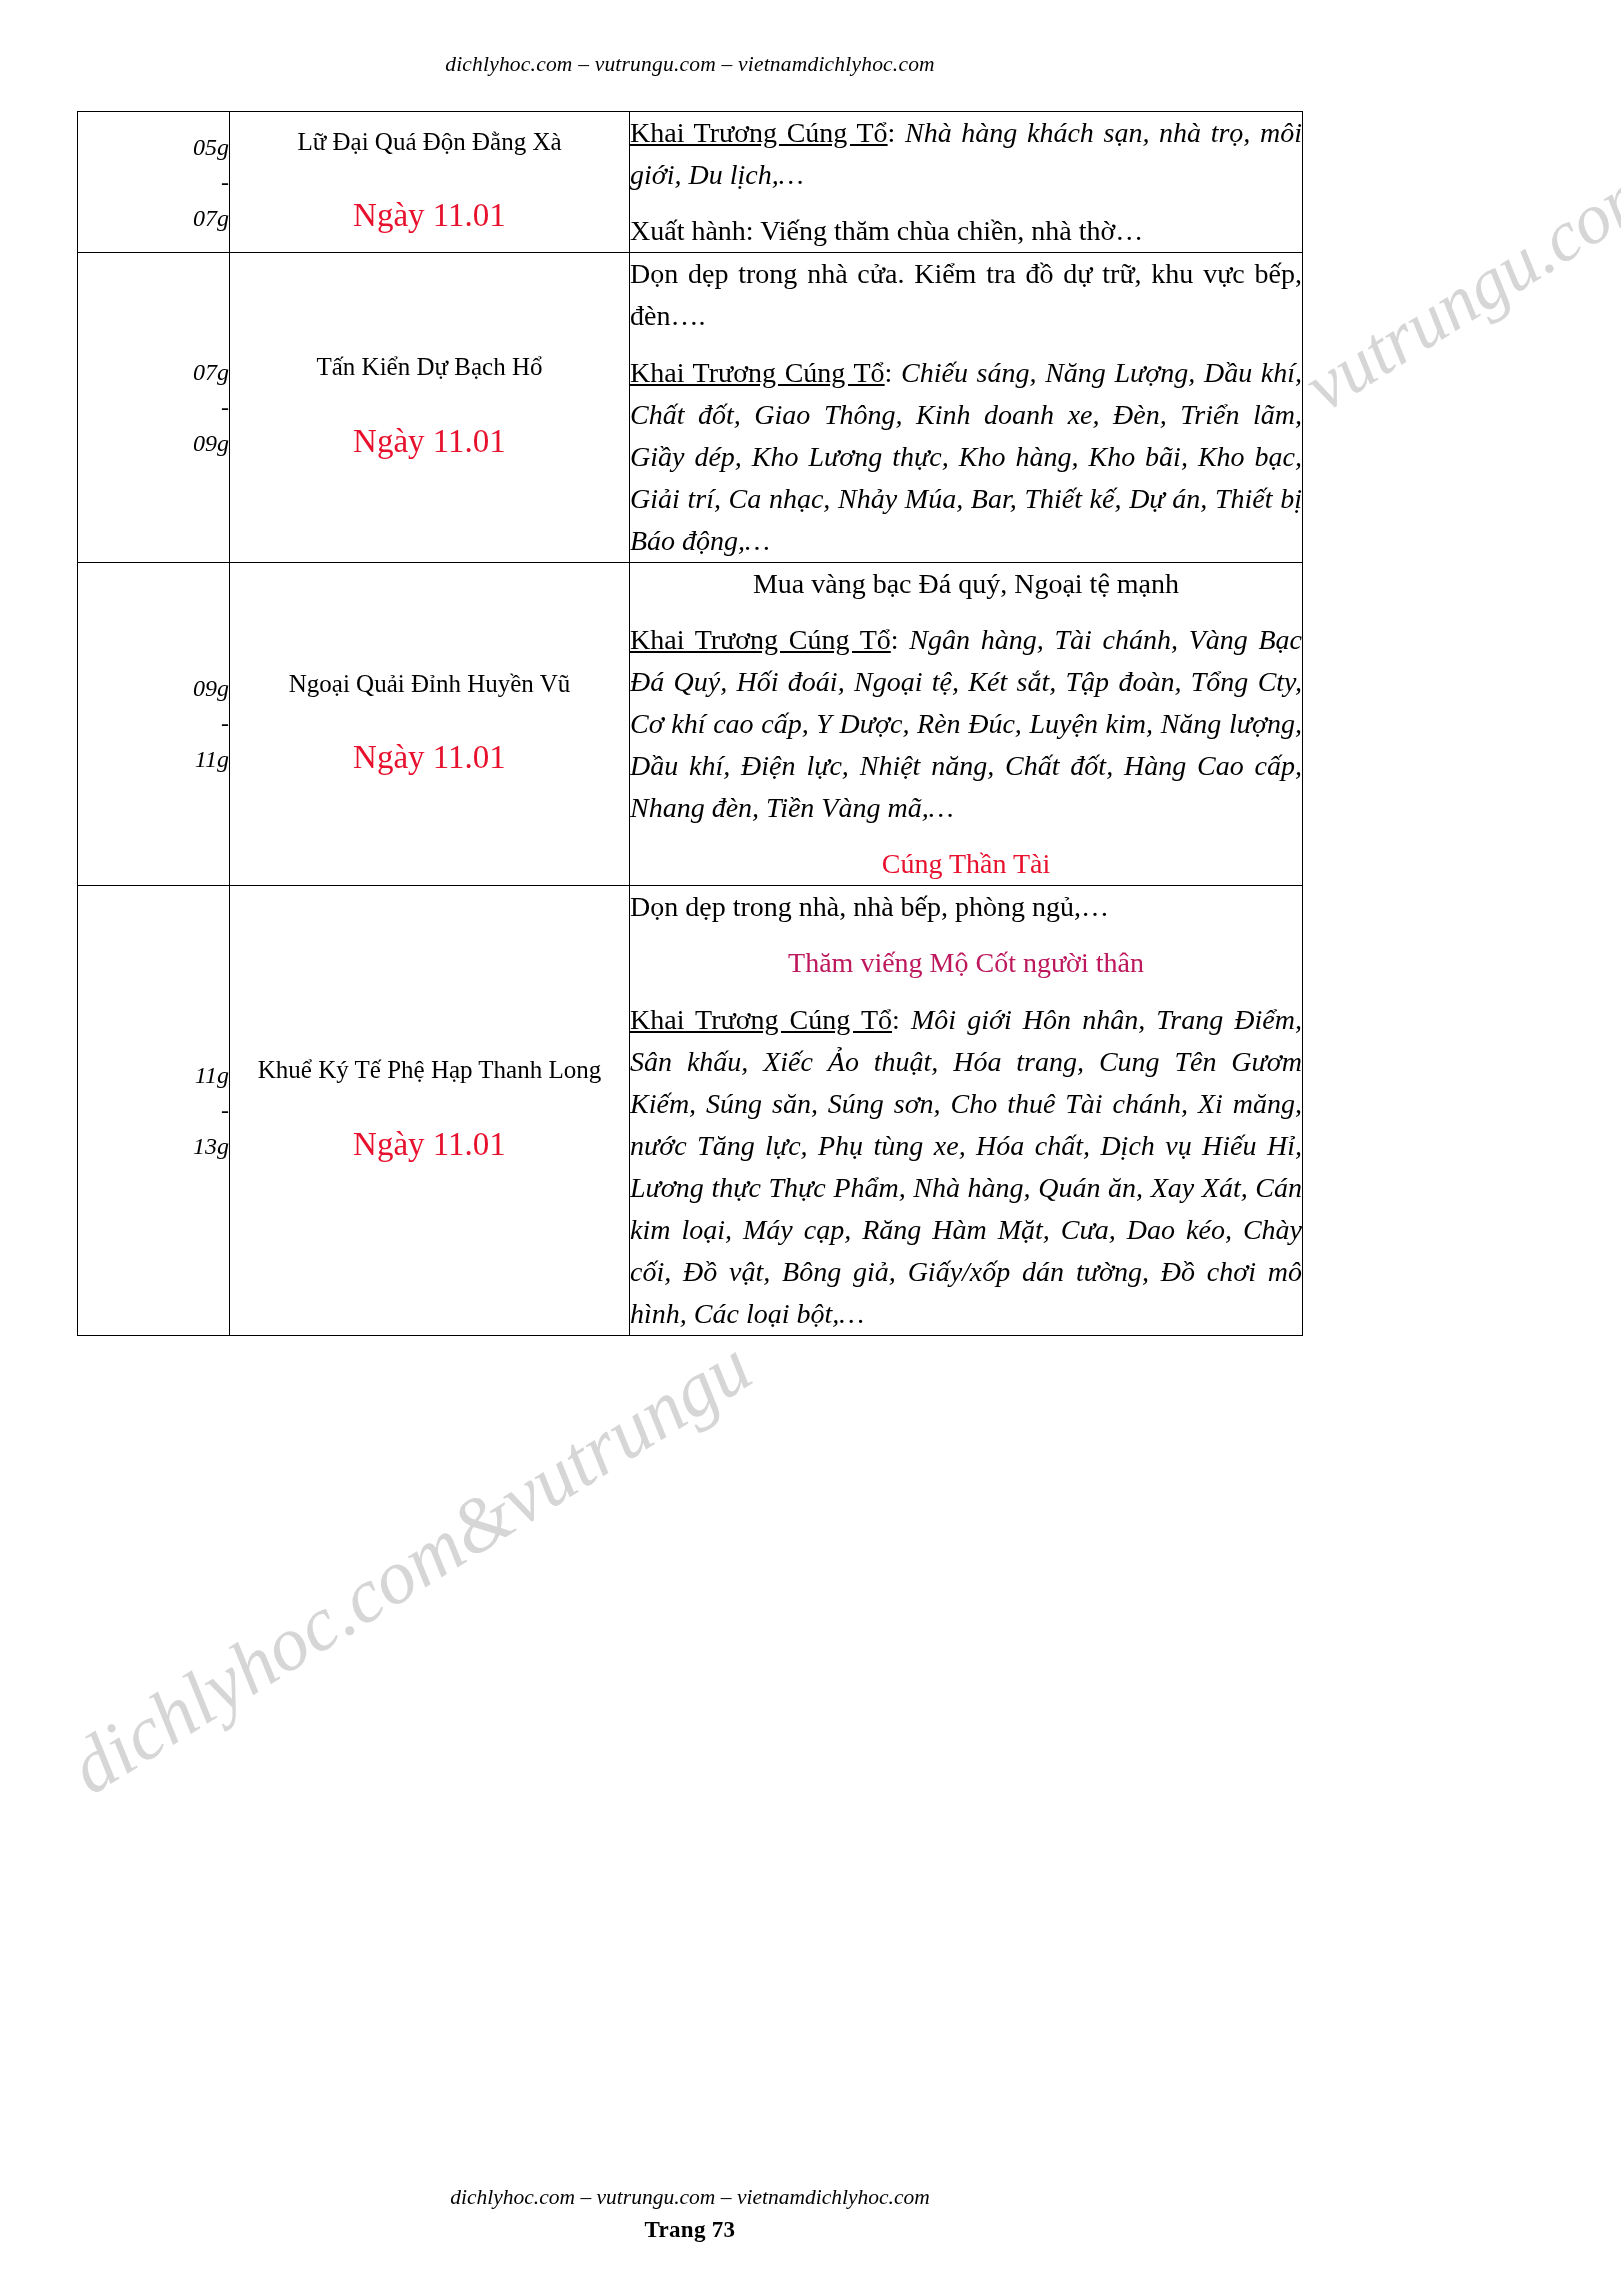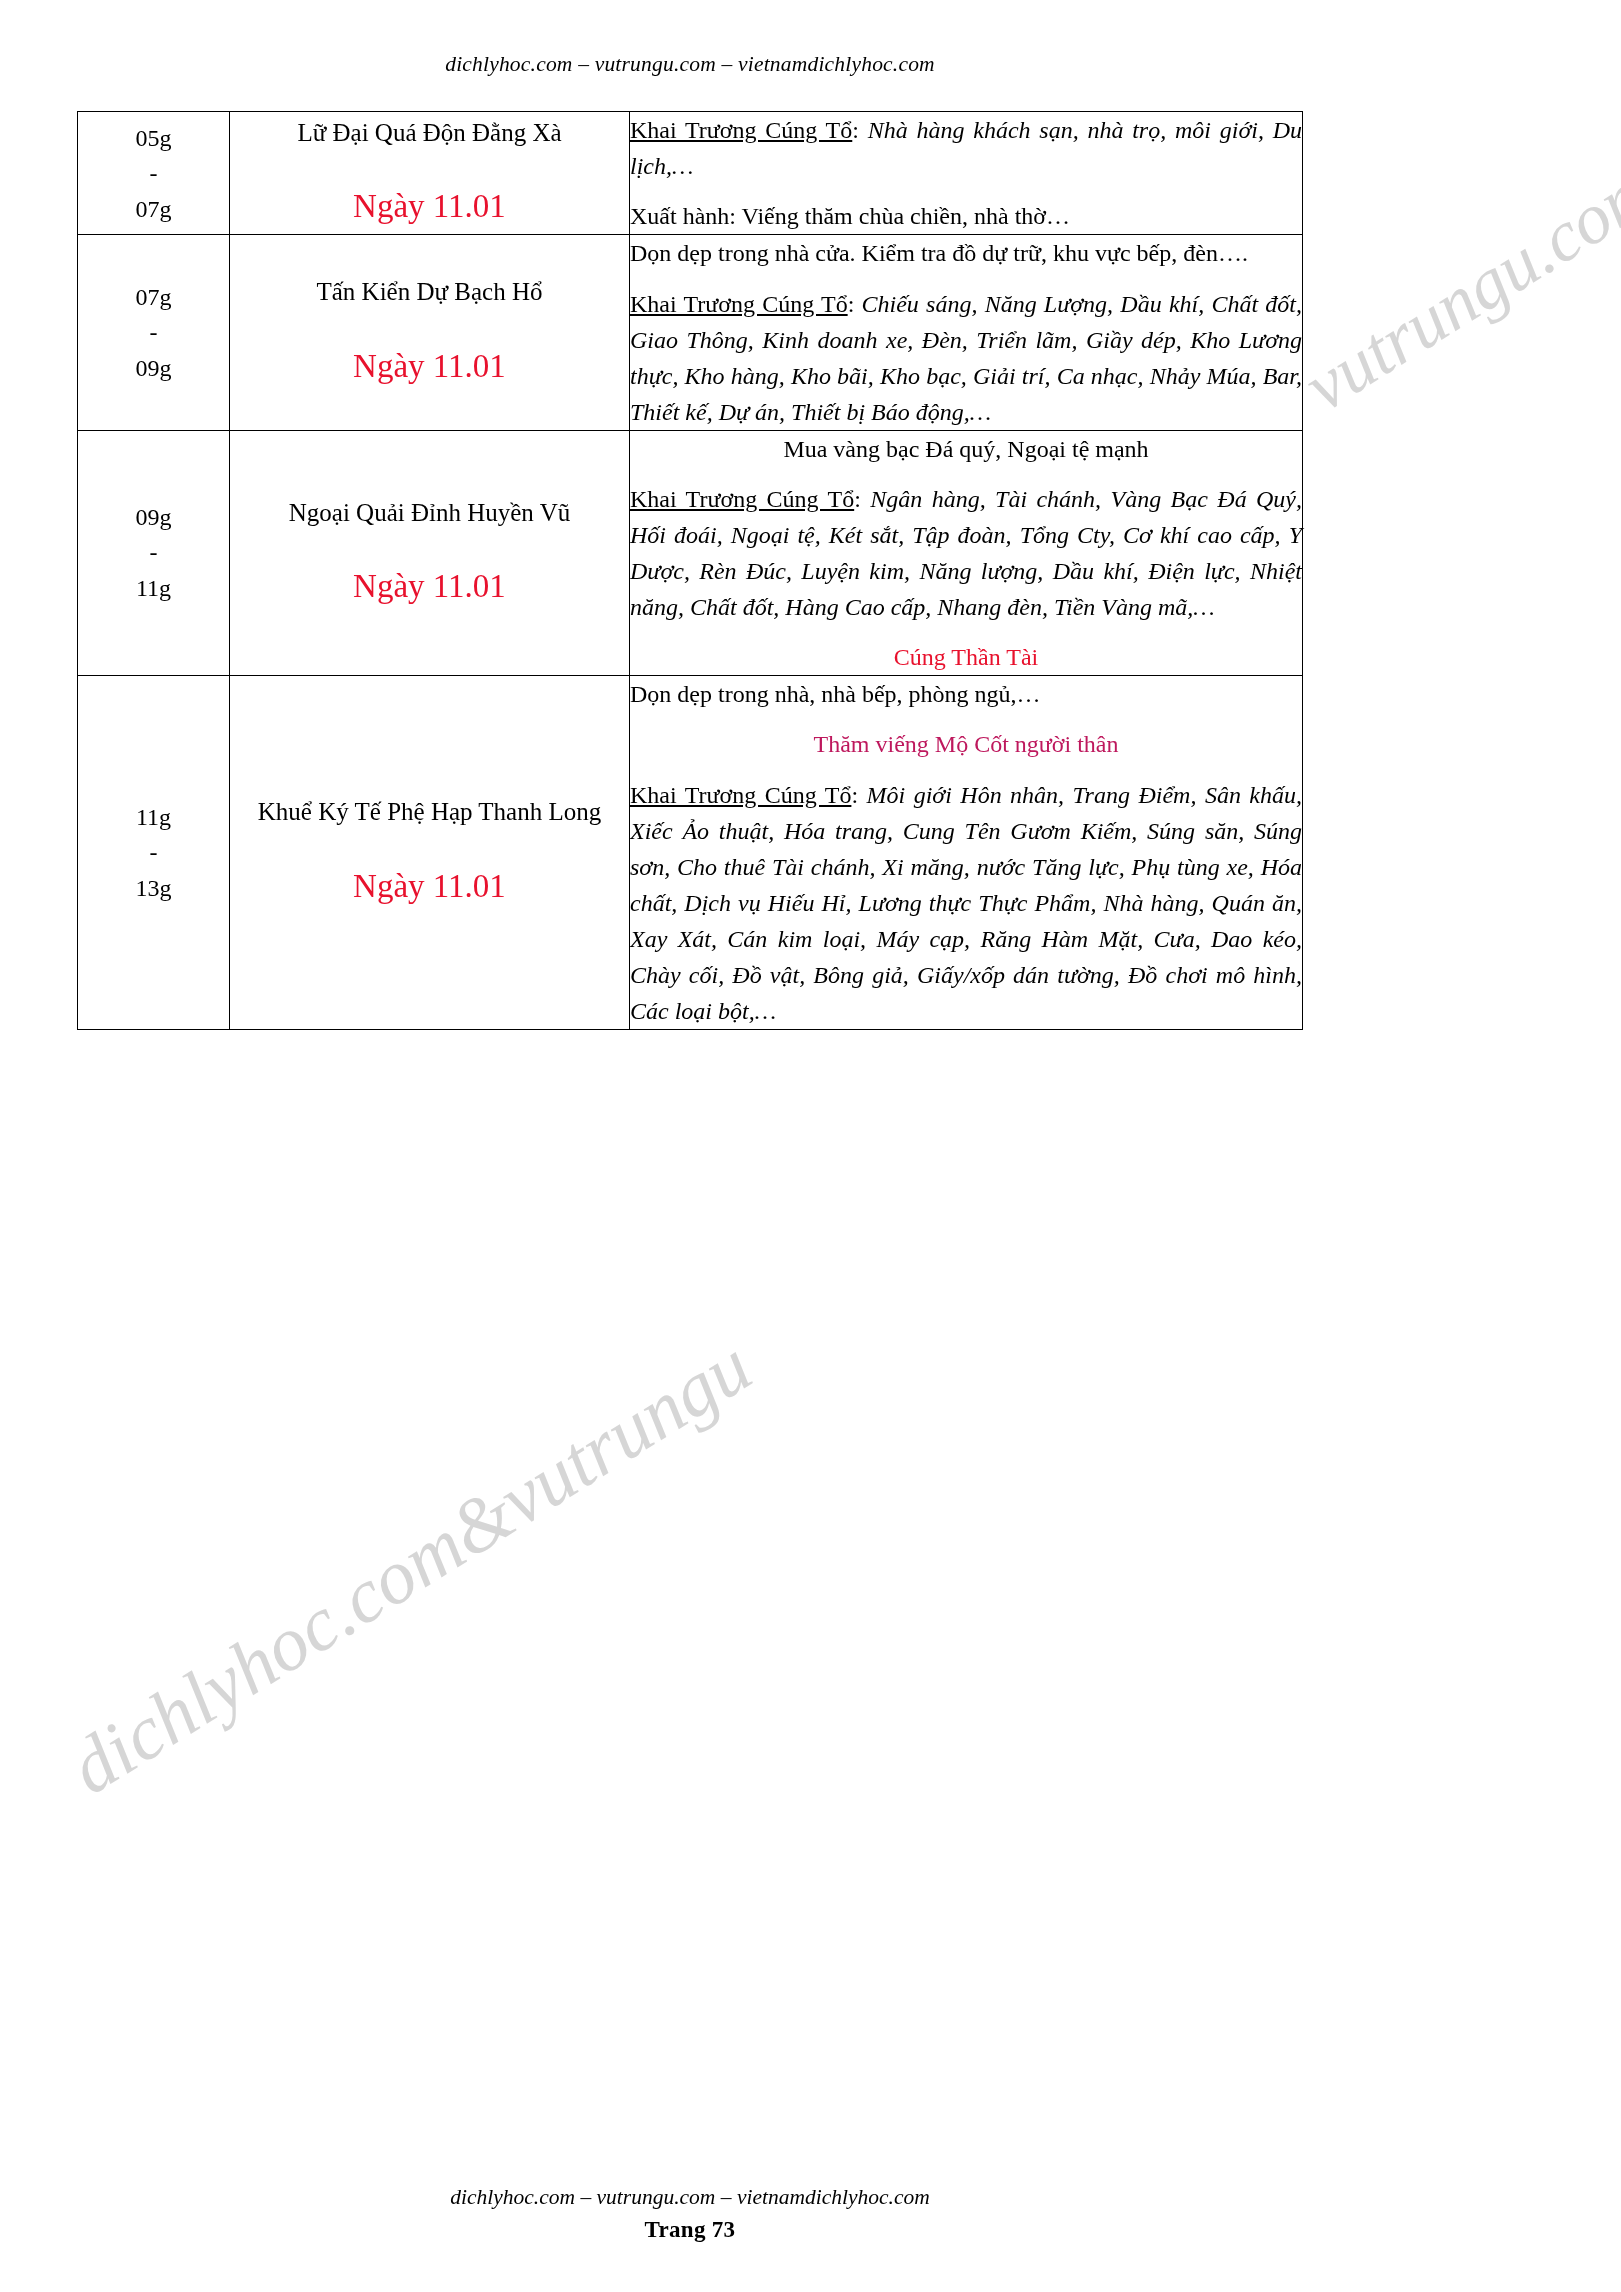--- a/index.html
+++ b/index.html
@@ -55,44 +55,45 @@
   table.schedule td {
     border: 1.8px solid #000000;
     vertical-align: middle;
     padding: 0;
   }
   col.c-time { width: 152px; }
   col.c-name { width: 400px; }
   col.c-desc { width: 673px; }
 
   .time-cell {
-    text-align: center;
+    text-align: right;
     font-size: 24px;
     line-height: 1.75;
     padding: 9px 3.6px;
+    font-style: italic;
   }
   .time-cell .dash {
     display: block;
     font-size: 24px;
     line-height: 1.2;
   }
   .name-cell {
     text-align: center;
     font-size: 25px;
     line-height: 1.45;
     padding: 14.3px 10.7px;
   }
   .name-cell .date {
     color: #e8112d;
     display: block;
     margin-top: 32px;
     font-size: 33px;
   }
   .desc-cell {
-    font-size: 24px;
+    font-size: 28px;
     line-height: 1.5;
     padding: 16px 19.7px 16px 18px;
   }
   .desc-cell p {
     margin: 0 0 14.3px 0;
     text-align: justify;
     text-justify: inter-word;
   }
   .desc-cell p:last-child {
     margin-bottom: 0;

